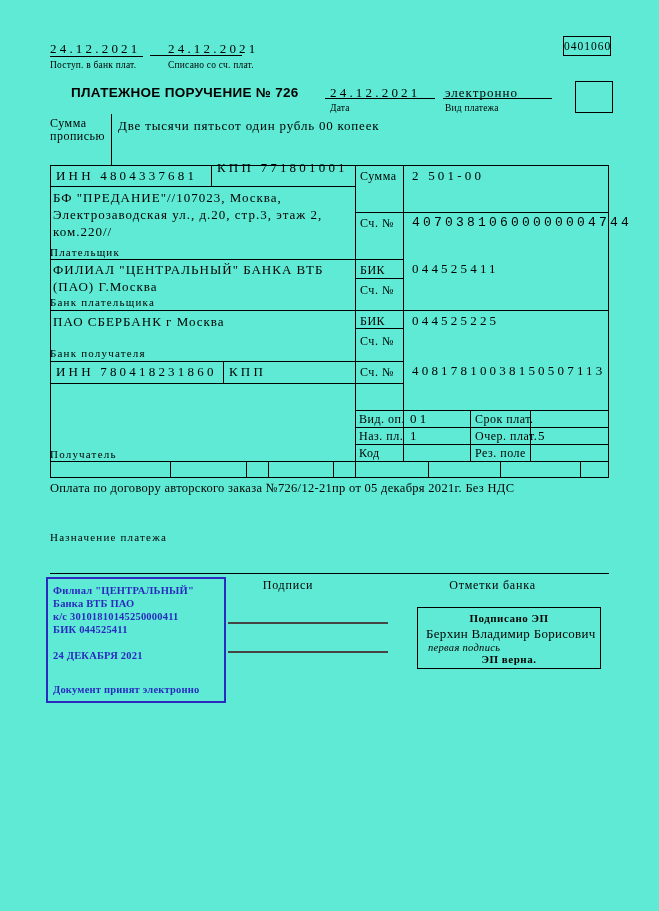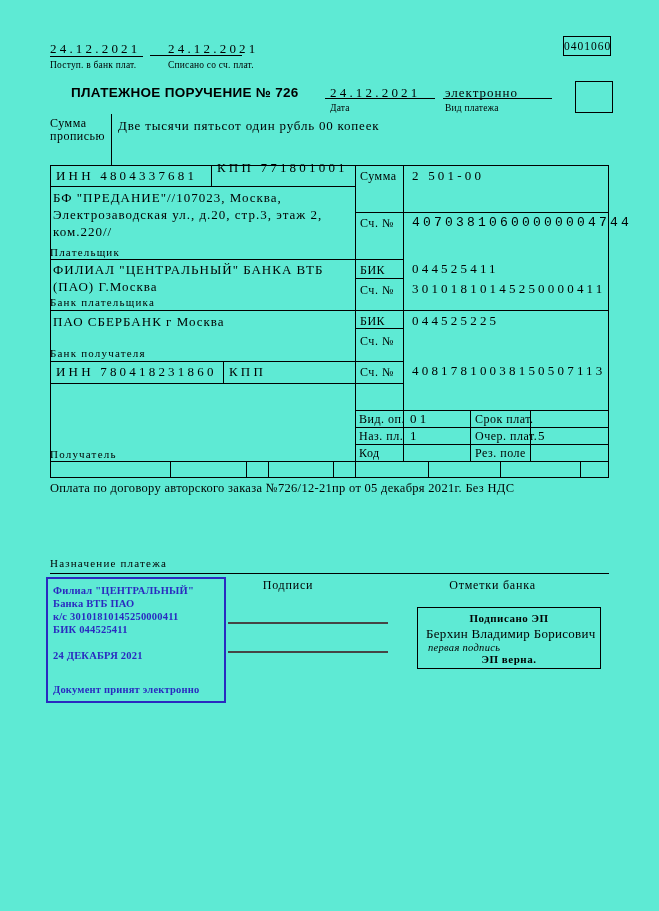--- a/index.html
+++ b/index.html
@@ -98,21 +98,20 @@
   <div class="abs slbl" style="left:50px;top:246px;">Плательщик</div>
 
   <div class="abs clabel" style="left:360px;top:216px;">Сч. №</div>
   <div class="abs num" style="left:412px;top:215px;font-family:Liberation Mono, monospace;">40703810600000004744</div>
 
   <div class="abs val" style="left:53px;top:261px;width:305px;">ФИЛИАЛ "ЦЕНТРАЛЬНЫЙ" БАНКА ВТБ (ПАО) Г.Москва</div>
   <div class="abs slbl" style="left:50px;top:296px;">Банк плательщика</div>
   <div class="abs clabel" style="left:360px;top:263px;">БИК</div>
   <div class="abs num" style="left:412px;top:261px;">044525411</div>
   <div class="abs clabel" style="left:360px;top:283px;">Сч. №</div>
-  <div class="abs num" style="left:412px;top:281px;">30101810145250000411</div>
 
   <div class="abs val" style="left:53px;top:313px;width:305px;">ПАО СБЕРБАНК г Москва</div>
   <div class="abs slbl" style="left:50px;top:347px;">Банк получателя</div>
   <div class="abs clabel" style="left:360px;top:314px;">БИК</div>
   <div class="abs num" style="left:412px;top:313px;">044525225</div>
   <div class="abs clabel" style="left:360px;top:334px;">Сч. №</div>
 
   <div class="abs num" style="left:56px;top:364px;">ИНН 780418231860</div>
   <div class="abs num" style="left:229px;top:364px;">КПП</div>
   <div class="abs clabel" style="left:360px;top:365px;">Сч. №</div>
@@ -128,21 +127,21 @@
   <div class="abs num" style="left:410px;top:428px;">1</div>
   <div class="abs clabel" style="left:475px;top:429px;">Очер. плат.</div>
   <div class="abs num" style="left:538px;top:428px;">5</div>
 
   <div class="abs clabel" style="left:359px;top:446px;">Код</div>
   <div class="abs num" style="left:410px;top:445px;"></div>
   <div class="abs clabel" style="left:475px;top:446px;">Рез. поле</div>
   <div class="abs num" style="left:538px;top:445px;"></div>
 
   <div class="abs" style="left:50px;top:481px;width:540px;font-size:12.5px;letter-spacing:.3px;">Оплата по договору авторского заказа №726/12-21пр от 05 декабря 2021г. Без НДС</div>
-  <div class="abs slbl" style="left:50px;top:557px;">Назначение платежа</div>
+  <div class="abs slbl" style="left:50px;top:531px;">Назначение платежа</div>
   <div class="ln" style="left:50px;top:573px;width:559px;height:1px;"></div>
 
   <div class="abs center" style="left:238px;top:578px;width:100px;font-size:12px;letter-spacing:.8px;">Подписи</div>
   <div class="abs center" style="left:410px;top:578px;width:165px;font-size:12px;letter-spacing:.8px;">Отметки банка</div>
 
   <div class="sigline" style="left:228px;top:622px;width:160px;"></div>
   <div class="sigline" style="left:228px;top:651px;width:160px;"></div>
 
   <div id="stamp" style="color: rgb(42, 42, 192); border-color: rgb(42, 42, 192);">
     <div>Филиал "ЦЕНТРАЛЬНЫЙ" Банка ВТБ ПАО</div>

